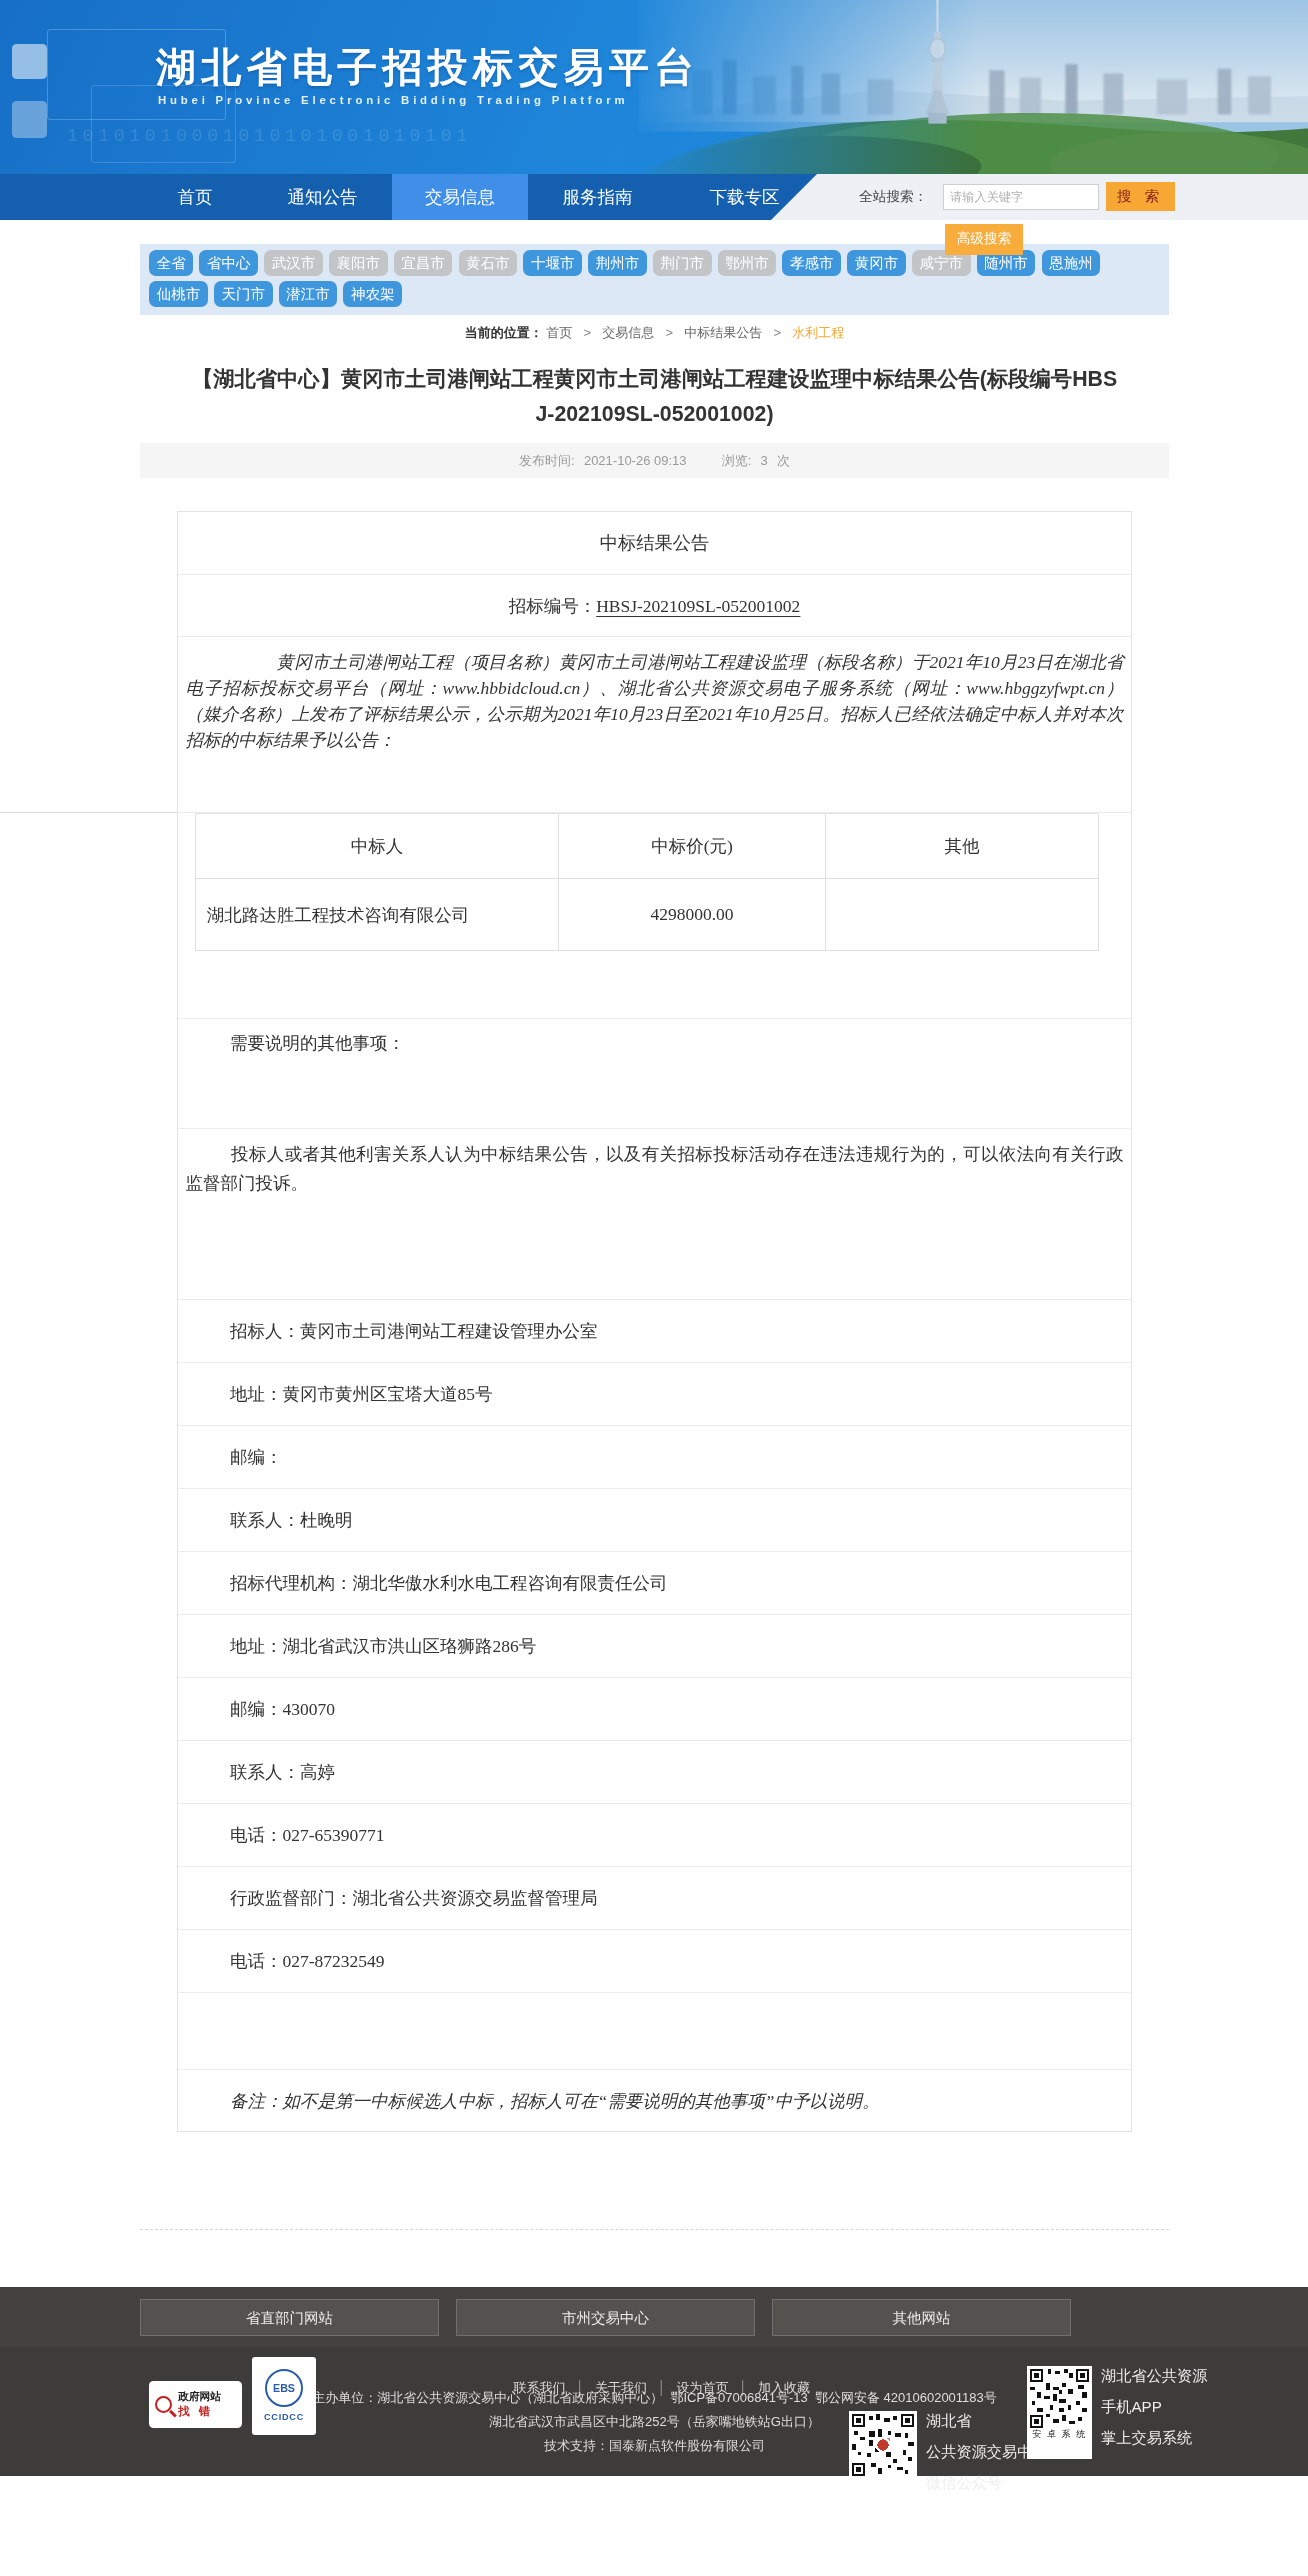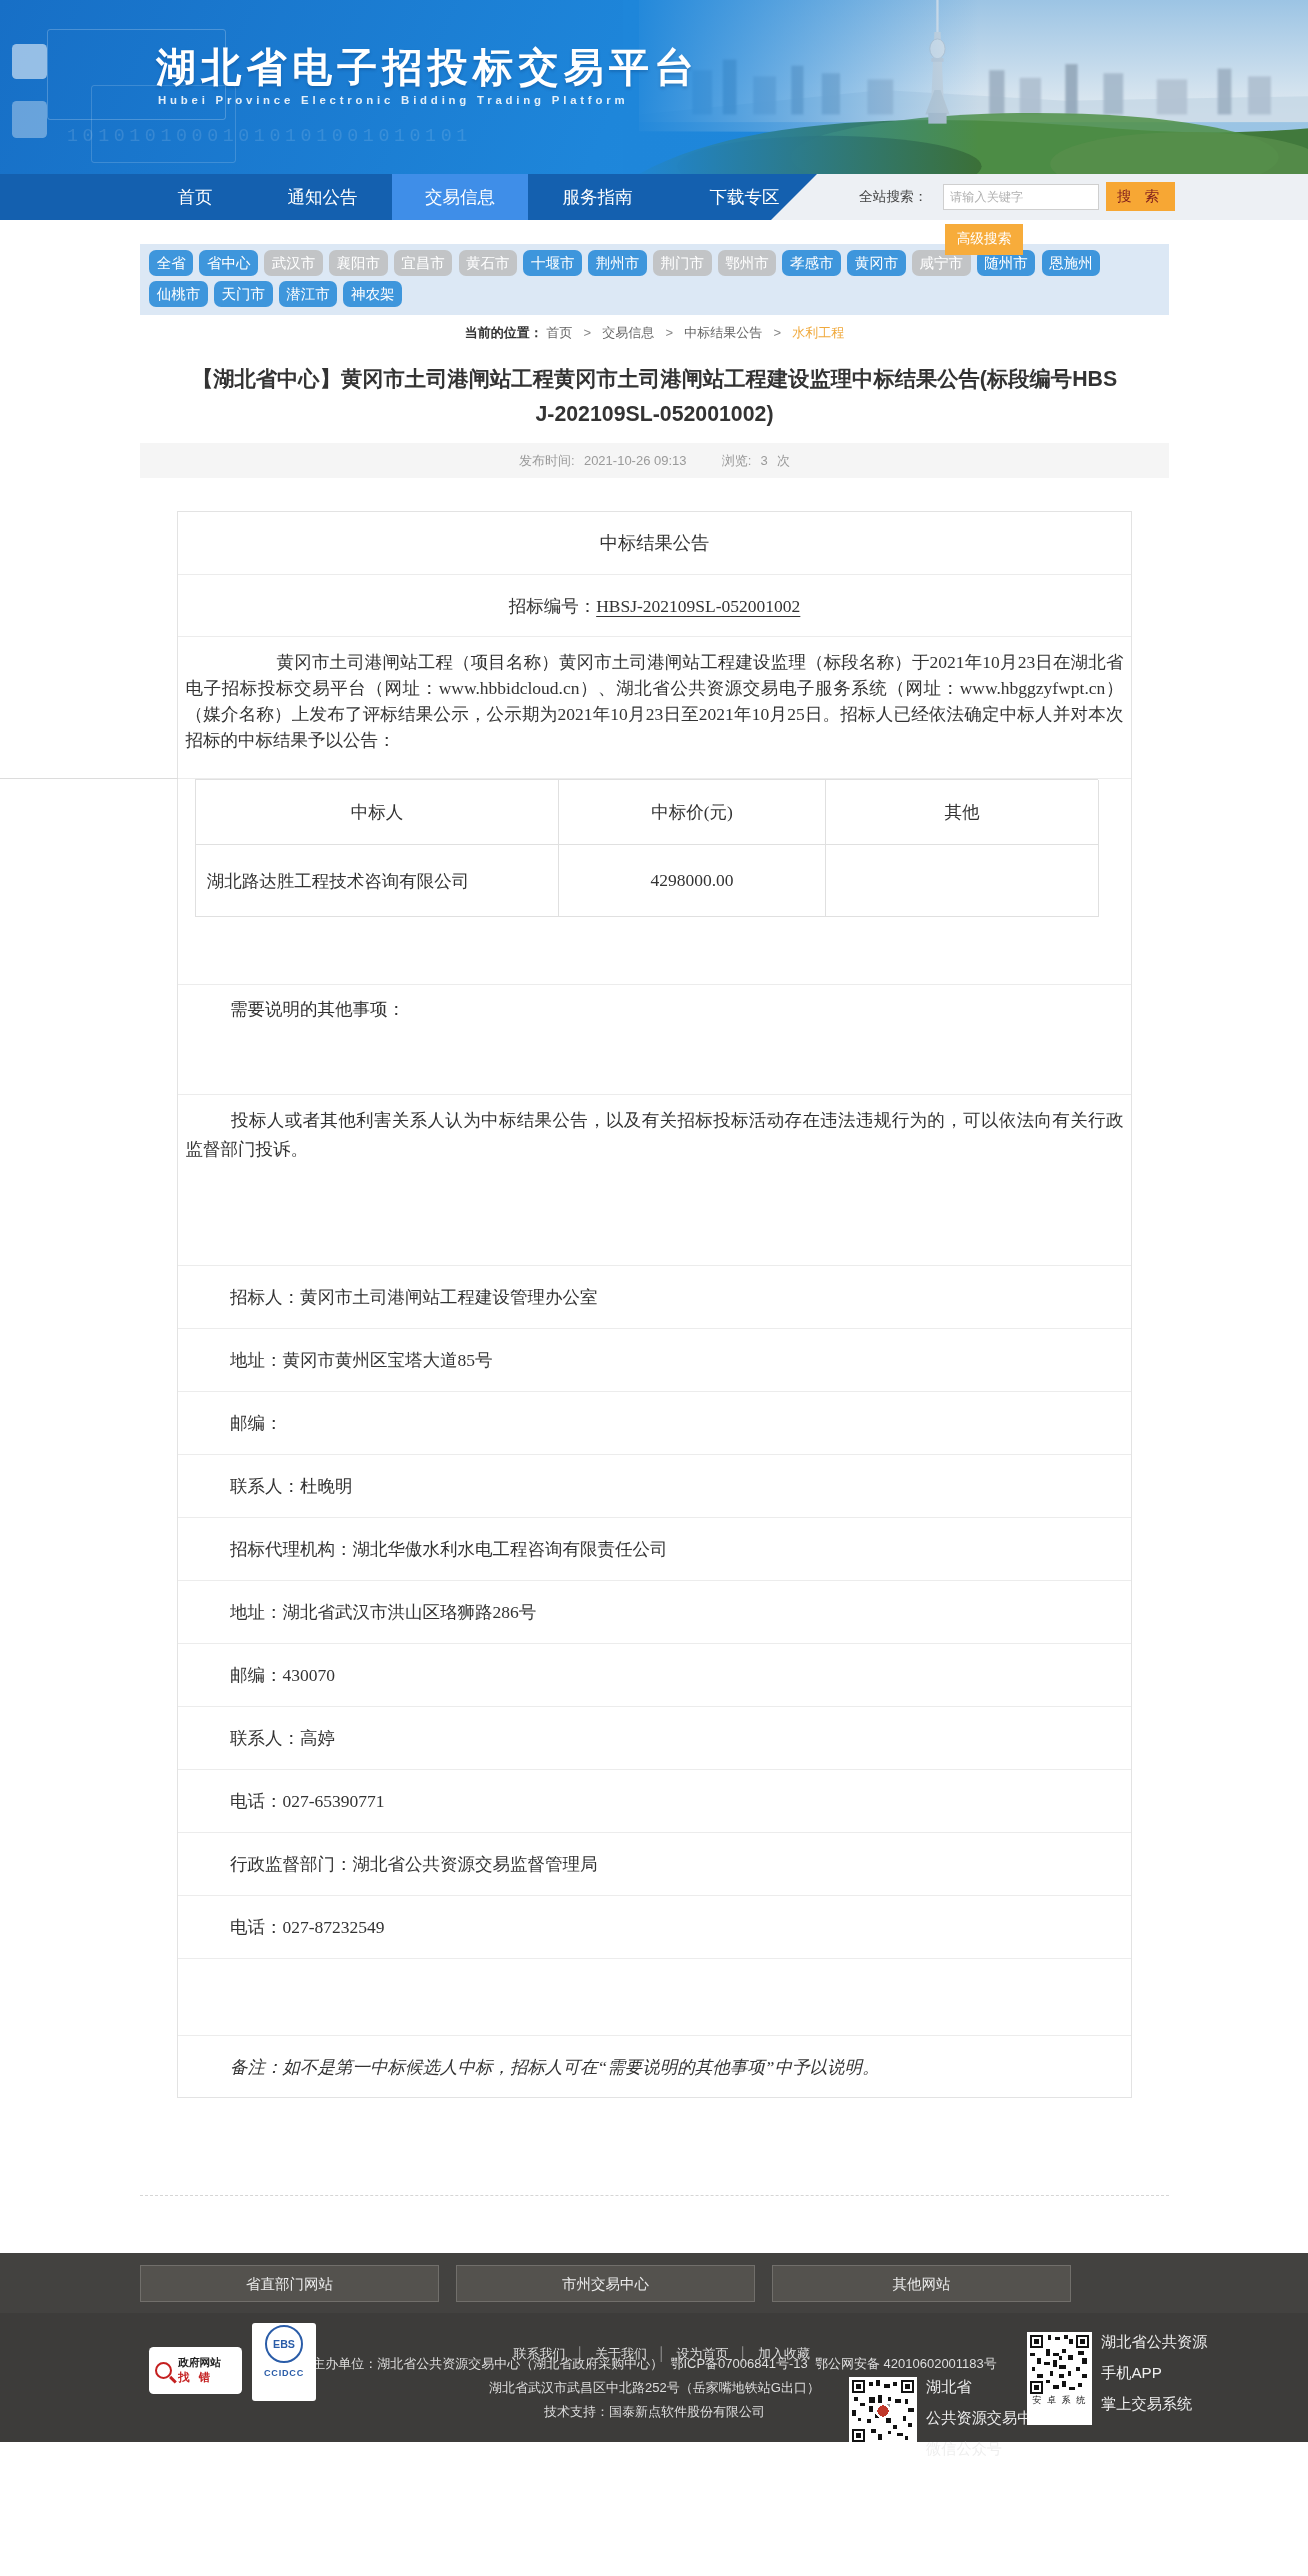--- a/index.html
+++ b/index.html
@@ -75,21 +75,21 @@
   .pub-views { margin-left:30.5px !important; }
   
   .doc-box { margin:33px 37px 0; border:0.8px solid #e3e3e3; background:#fff;
     font-family:"Liberation Serif","DejaVu Serif",serif; color:#333; font-size:17.5px; }
   .doc-row { border-top:0.8px solid #ececec; position:relative; }
   .doc-row:first-child { border-top:none; }
   .r-head { height:66px; line-height:65px; text-align:center; font-size:18.3px; }
   .r-sub  { height:62px; line-height:62px; text-align:center; font-size:18.3px; }
   .r-no   { height:62px; line-height:62px; text-align:center; }
   .u { text-decoration:underline; text-underline-offset:3.8px; }
-  .r-intro { height:142px; padding:12.2px 7.6px 0; }
+  .r-intro { height:176px; padding:12.2px 7.6px 0;font-style:italic; }
   .r-intro p { text-indent:5.2em; line-height:26px; text-align:justify; }
   .r-table { height:206px; }
   .r-table::before { content:""; position:absolute; right:100%; top:-0.8px; width:190px;
     border-top:0.8px solid #dcdcdc; }
   .result-table { display:grid; grid-template-columns:363px 267px 273px; margin-left:17px;
     border-left:0.8px solid #e0e0e0; border-top:0.8px solid #e0e0e0; width:903px; }
   .result-table .cell { border-right:0.8px solid #e0e0e0; border-bottom:0.8px solid #e0e0e0;
     display:flex; align-items:center; justify-content:center; }
   .result-table .h { height:65px; }
   .result-table .d { height:72px; }
@@ -118,21 +118,21 @@
   .f-sup { top:90px; }
   .gov-badge { position:absolute; left:149px; top:34px; width:93px; height:47px;
     background:#fff; border-radius:4.6px; display:flex; align-items:center; padding:0 6.1px; }
   .mag { width:17px; height:17px; border:2.3px solid #c41f1f; border-radius:50%; position:relative;
     margin-right:6.1px; flex:none; }
   .mag::after { content:""; position:absolute; left:12.2px; top:13.7px; width:7.6px; height:3px;
     background:#c41f1f; transform:rotate(45deg); }
   .gov-t1 { font-size:10.7px; font-weight:bold; color:#222; line-height:13.7px; }
   .gov-t2 { font-size:11.4px; font-weight:bold; color:#c41f1f; letter-spacing:3px; }
   .ebs-badge { position:absolute; left:252px; top:10px; width:64px; height:78px;
-    background:#fff; border-radius:3px; text-align:center; padding-top:2px; }
+    background:#fff; border-radius:3px; text-align:center; padding-top:12px; }
   .ebs-circle { width:38px; height:38px; border:2.3px solid #2a5ca8; border-radius:50%;
     margin:0 auto; line-height:34px; font-size:10.7px; font-weight:bold; color:#2a5ca8; }
   .ebs-sub { margin-top:4.6px; font-size:9.1px; font-weight:bold; color:#2a5ca8; letter-spacing:0.8px; }
   .qr-group { position:absolute; display:flex; }
   .qr-wechat { left:849px; top:64px; }
   .qr-app { left:1027px; top:18.3px; }
   .qr-frame { background:#fff; padding:3px; flex:none; }
   .qr-svg { display:block; }
   .qr-caption { text-align:center; font-size:9.1px; color:#222; letter-spacing:1.5px;
     background:#fff; line-height:12.2px; }

